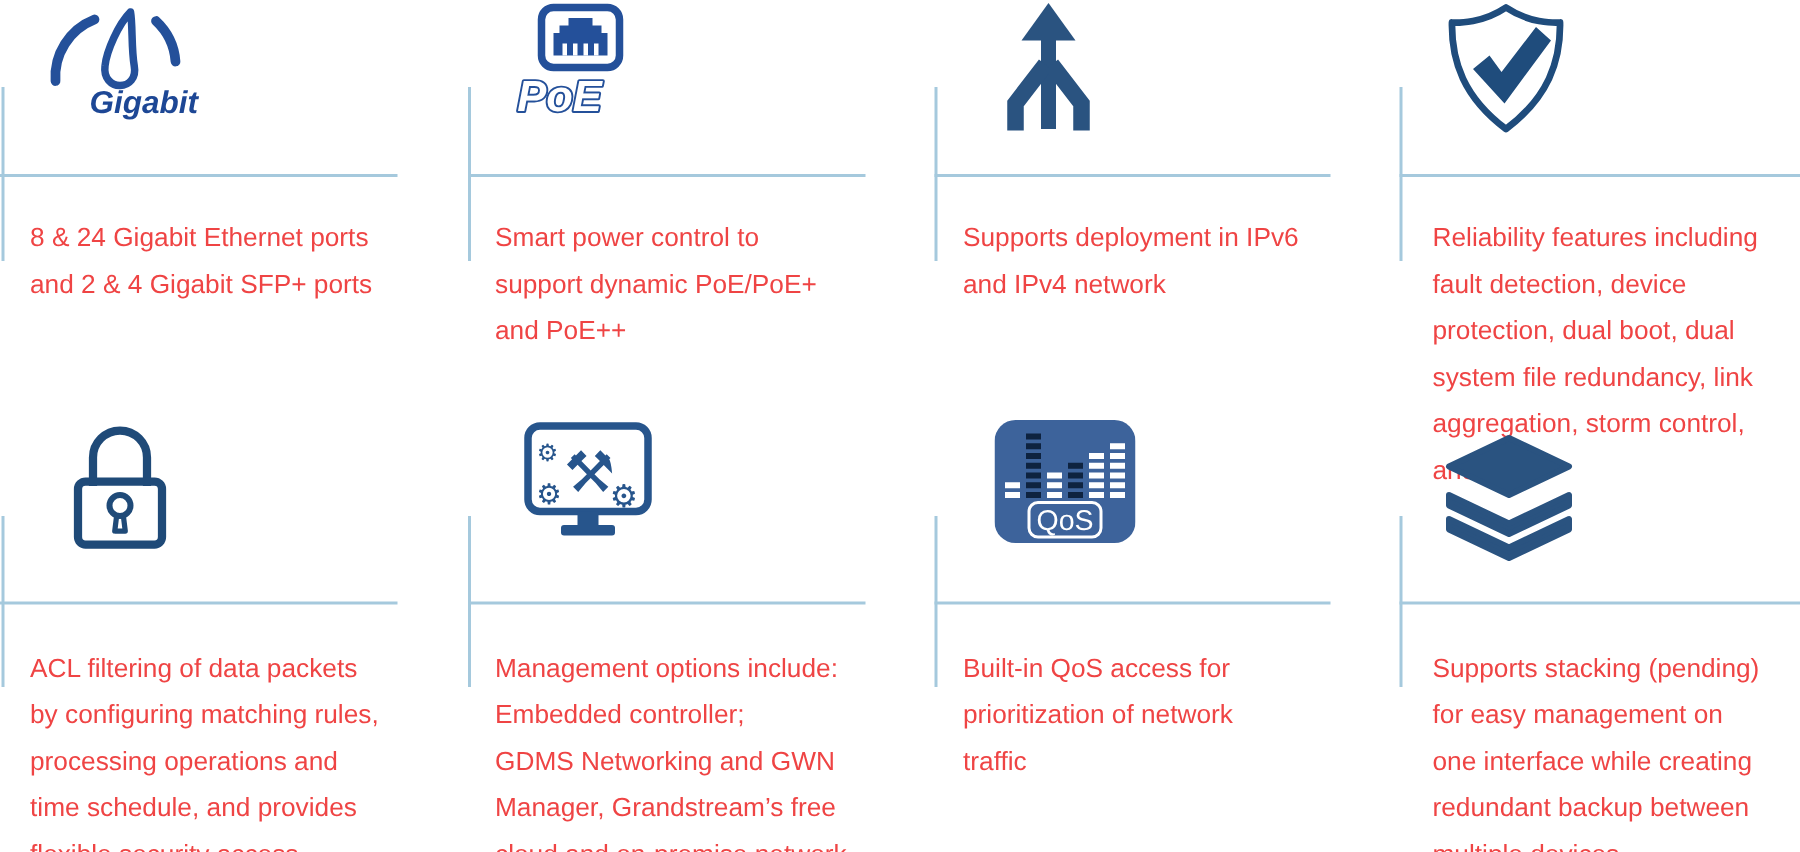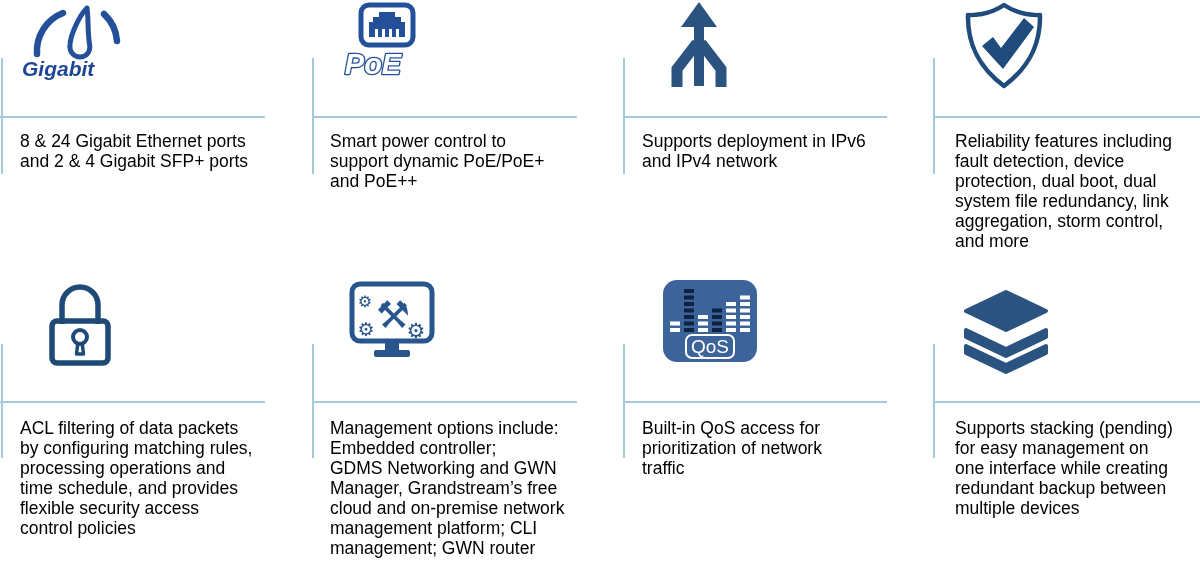--- a/index.html
+++ b/index.html
@@ -4,25 +4,25 @@
 <style>
   html,body{margin:0;padding:0;background:#ffffff;}
   .canvas{
     position:relative;width:1200px;height:568px;background:#ffffff;
     overflow:hidden;font-family:"Liberation Sans",sans-serif;
   }
   .vline{position:absolute;width:2px;background:#A5C9DD;}
   .hline{position:absolute;height:2px;background:#A5C9DD;}
   .icon-box{position:absolute;}
   .desc{
-    position:absolute;white-space:pre-line;color:#000000;
-    font-size:17.5px;line-height:20px;letter-spacing:0;
+    position:absolute;white-space:pre-line;color:#ef4444;
+    font-size:17.5px;line-height:31px;letter-spacing:0;margin-top:12px;
   }
   .caption{
-    position:absolute;text-align:left;font-weight:bold;font-style:italic;
+    position:absolute;text-align:right;font-weight:bold;font-style:italic;
     color:#1D4795;font-size:21px;
   }
   svg{display:block;}
 </style>
 </head>
 <body>
 
 <div class="canvas">
 
   <div>

